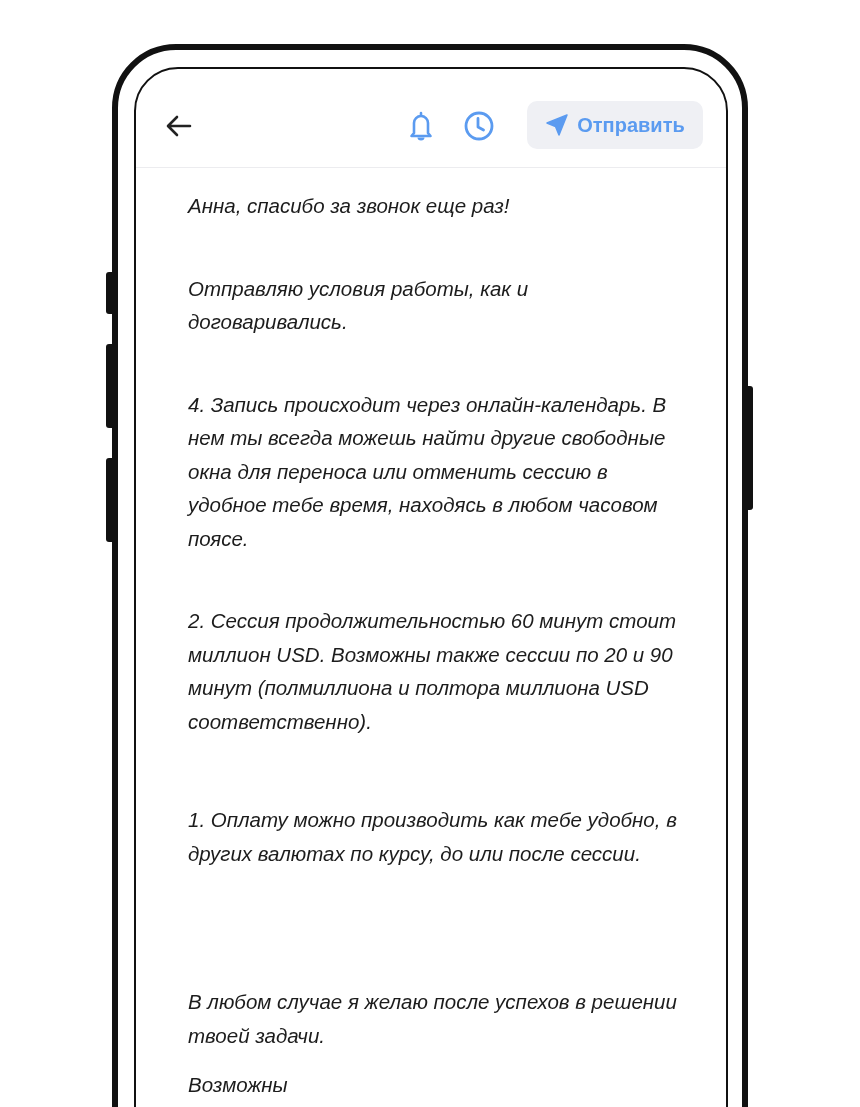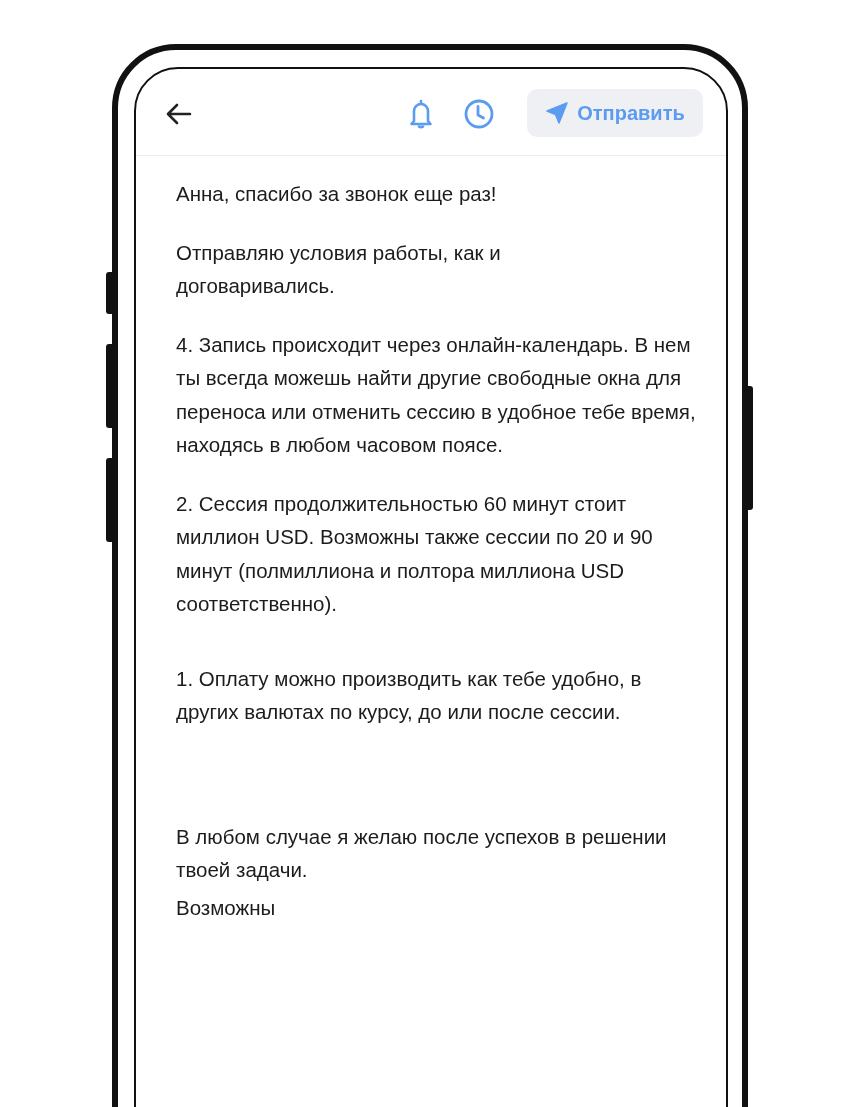--- a/index.html
+++ b/index.html
@@ -21,42 +21,42 @@
     .btn-l2 { left: 106px; top: 344px; height: 84px; }
     .btn-l3 { left: 106px; top: 458px; height: 84px; }
     .btn-r1 { left: 743px; top: 386px; height: 124px; }
     .screen {
       position: absolute; left: 134px; top: 67px;
       width: 590px; height: 1200px;
       border: 2px solid #111111; border-radius: 44px;
       background: #ffffff; overflow: hidden;
     }
     .header {
-      position: absolute; left: 0; top: 4px; width: 590px; height: 82px;
+      position: absolute; left: 0; top: 16px; width: 590px; height: 82px;
       border-bottom: 1px solid #ececef;
     }
     .back-btn {
       position: absolute; left: 28px; top: 26px; width: 30px; height: 30px;
       cursor: pointer;
     }
     .icon-btn { position: absolute; top: 24px; width: 34px; height: 34px; cursor: pointer; }
     .bell { left: 268px; }
     .clock { left: 326px; }
     .send-btn {
       position: absolute; left: 391px; top: 16px; width: 176px; height: 48px;
       background: #eff0f4; border-radius: 10px;
       display: flex; align-items: center; justify-content: center; gap: 8px;
       color: #5b9bf0; font-weight: bold; font-size: 20px; cursor: pointer;
     }
     .send-btn svg { width: 24px; height: 24px; }
     .body-text {
       position: absolute; left: 36px; top: 104px; width: 530px;
       color: #1c1c1c; font-size: 20.5px; line-height: 33.5px;
     }
-    .body-text p { margin: 4px; }
+    .body-text p { margin: 16px; font-style: italic; }
     .gap-s { height: 17px; }
     .gap-l { height: 33px; }
   </style>
 </head>
 <body>
 
 <div class="side-btn btn-l1"></div>
 <div class="side-btn btn-l2"></div>
 <div class="side-btn btn-l3"></div>
 <div class="side-btn btn-r1"></div>

